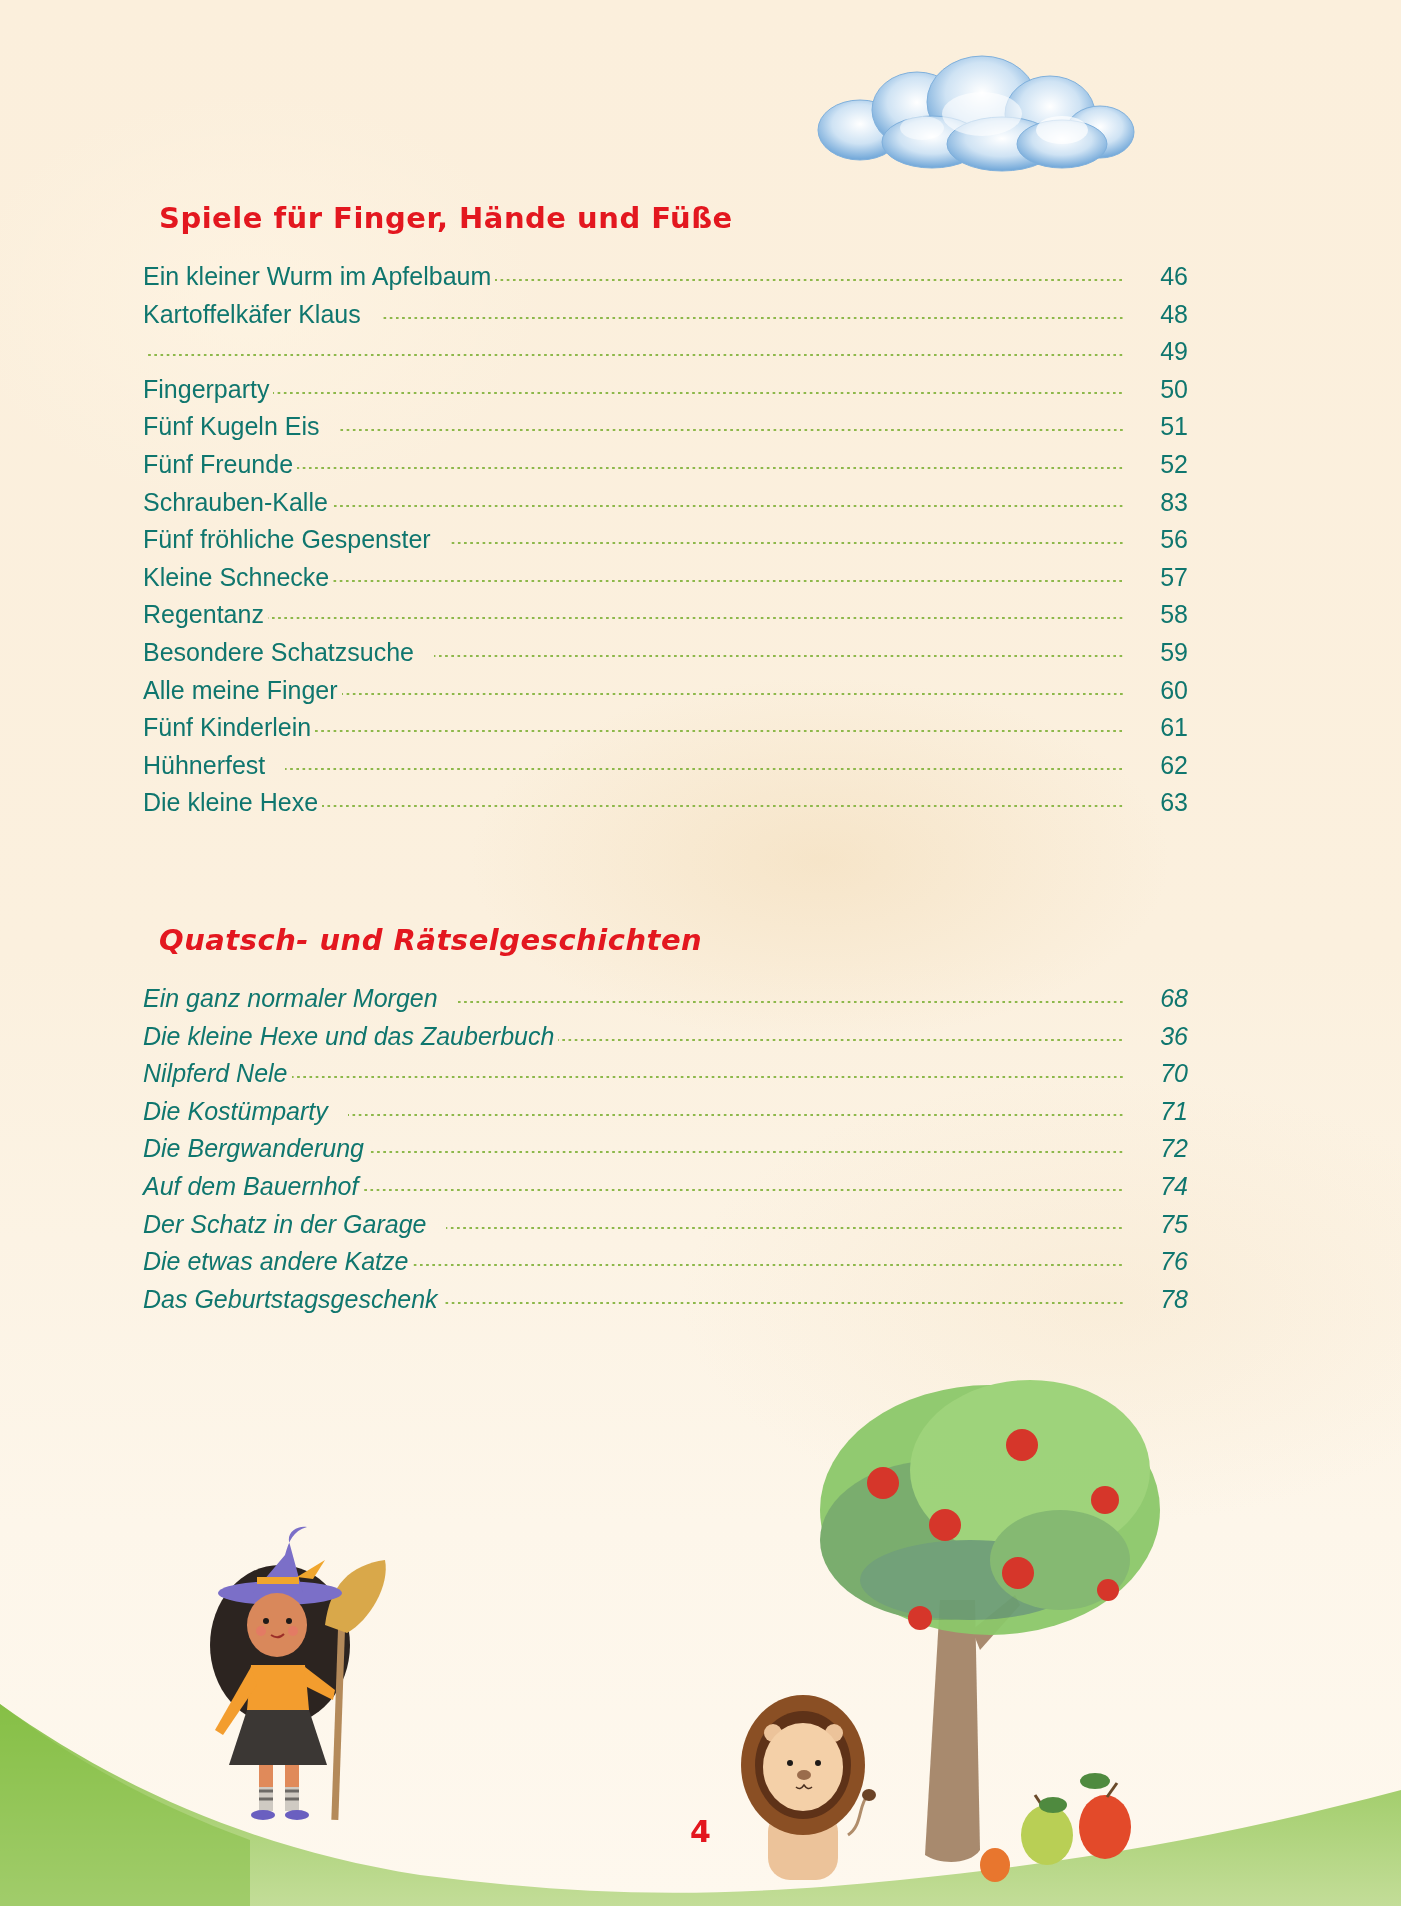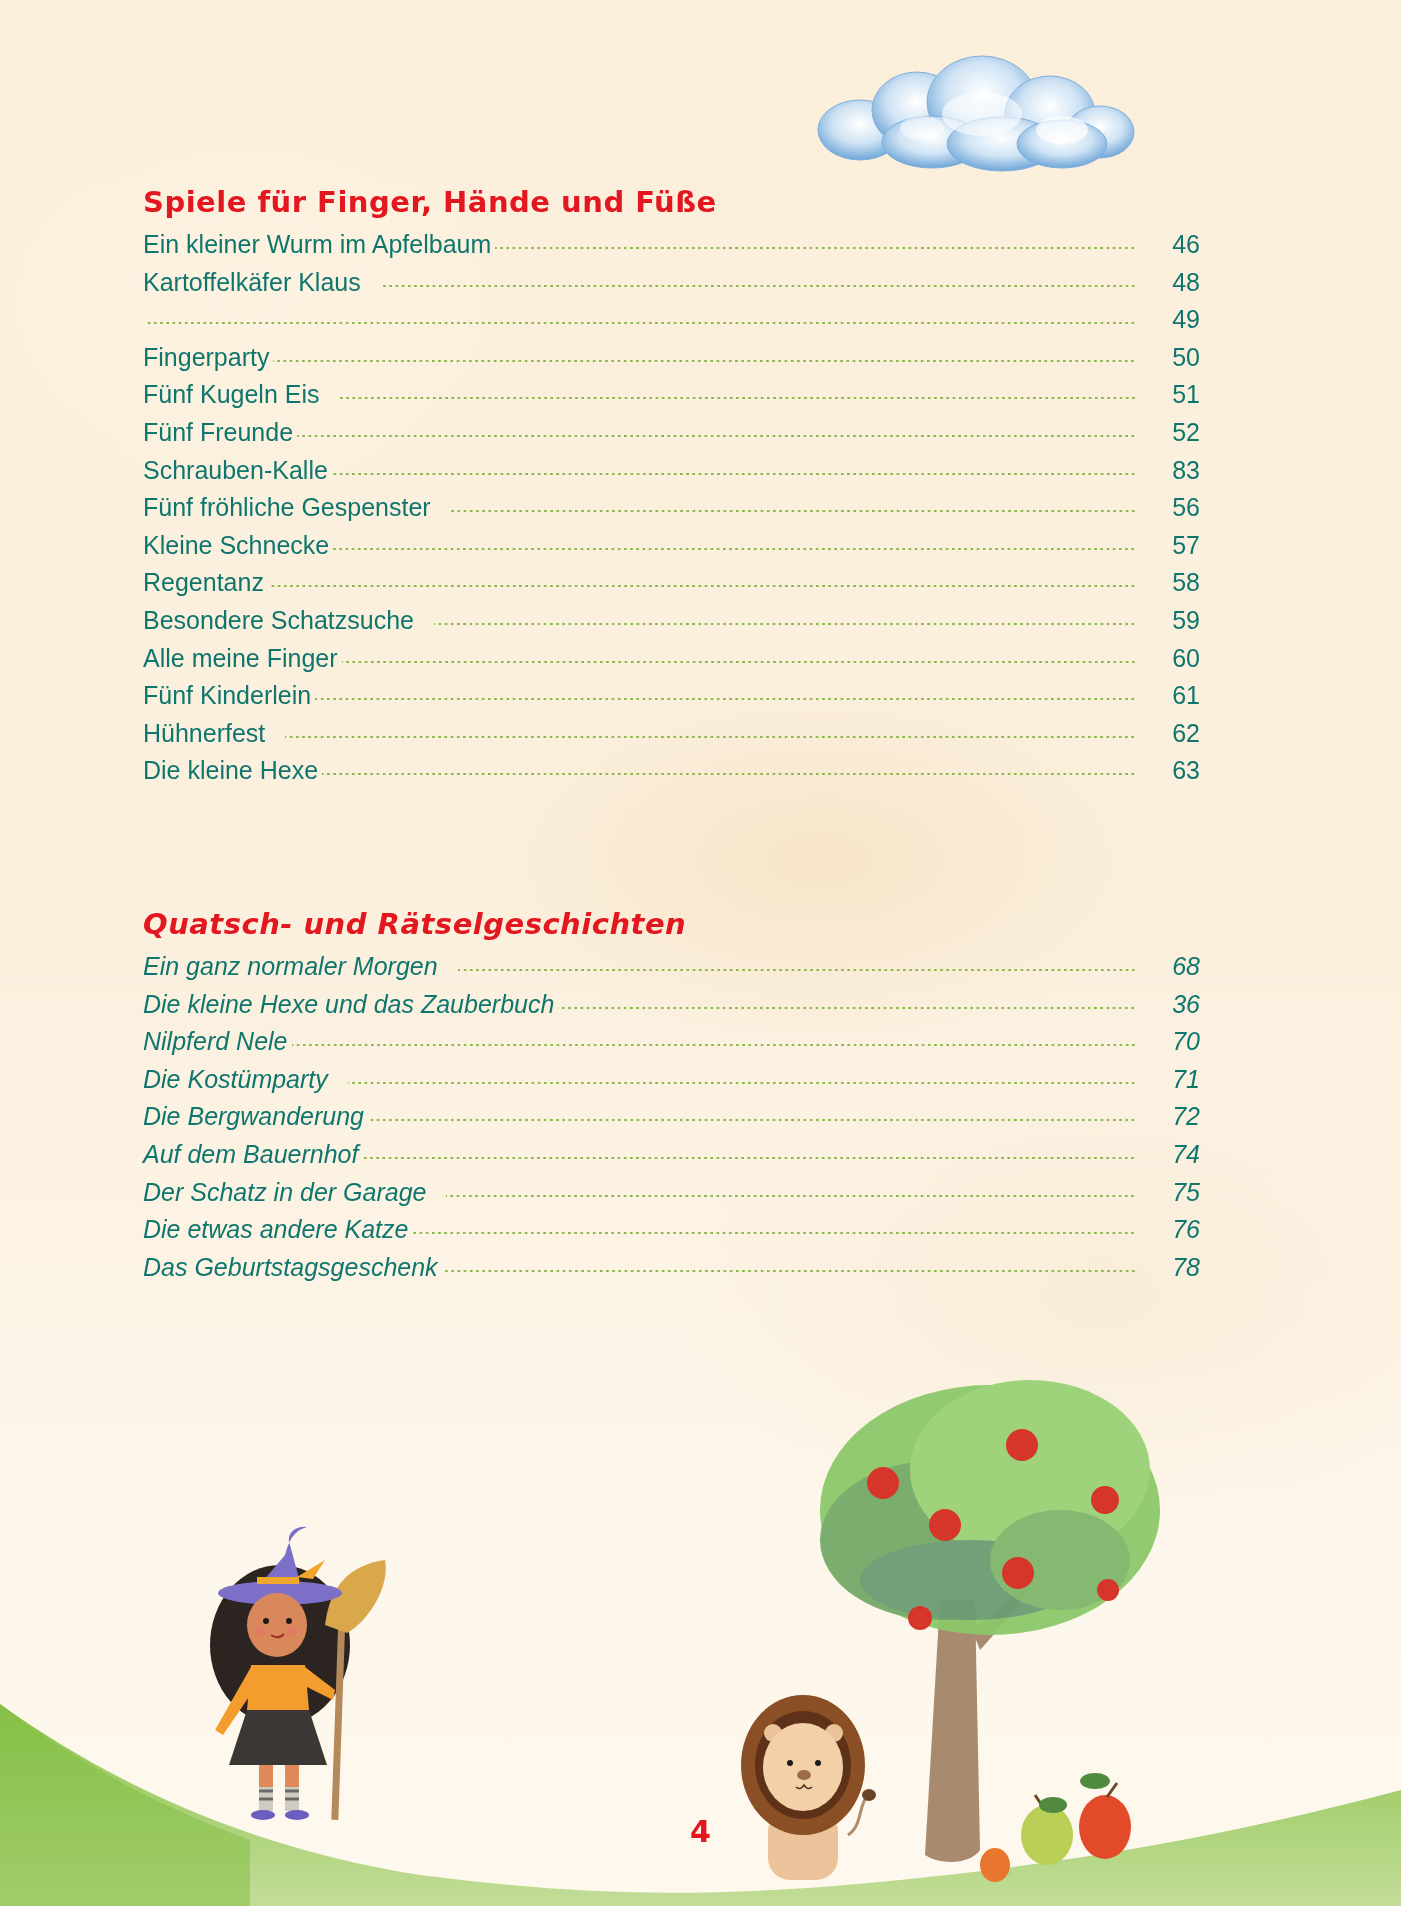--- a/index.html
+++ b/index.html
@@ -17,34 +17,34 @@
       linear-gradient(180deg, #fbefdc 0%, #fbf0de 50%, #fdf6ea 80%, #fef8ee 100%);
   }
   
   .cloud { position: absolute; left: 812px; top: 52px; width: 326px; height: 122px; }
   
   .toc { position: absolute; left: 143px; width: 1060px; }
   .toc.s1 { top: 182px; }
   .toc.s2 { top: 904px; font-style: italic; }
   .sec-title {
     color: #e3171f; font-family: "DejaVu Sans", sans-serif; font-weight: bold;
-    font-size: 29px; letter-spacing: 0.5px; height: 44px; line-height: 40px; margin: 0;
+    font-size: 29px; letter-spacing: 0.5px; height: 44px; line-height: 40px; margin: 16px;
   }
   .entry {
     display: flex; align-items: baseline; height: 37.6px; line-height: 37.6px;
     font-size: 25px; color: #0f766e;
   }
   .entry .t { white-space: nowrap; }
   .entry .lead {
     flex: 1; margin: 0 6px 0 4px; height: 8px; position: relative; top: -1px;
     background-image: radial-gradient(circle, #8db84a 1.2px, transparent 1.5px);
     background-size: 6.2px 8px; background-repeat: repeat-x; background-position: right center;
   }
   .entry .lead.gap { margin-left: 20px; }
-  .entry .p { width: 58px; text-align: right; margin-right: 3px; }
+  .entry .p { width: 58px; text-align: right; margin-right: 15px; }
   
   .hill { position: absolute; left: 0; top: 1690px; width: 1401px; height: 216px; }
   .pageno {
     position: absolute; left: 690px; top: 1814px; color: #e3171f;
     font-family: "DejaVu Sans", sans-serif; font-weight: bold; font-size: 30px;
   }
   .illus { position: absolute; }
 </style>
 </head>
 <body>

